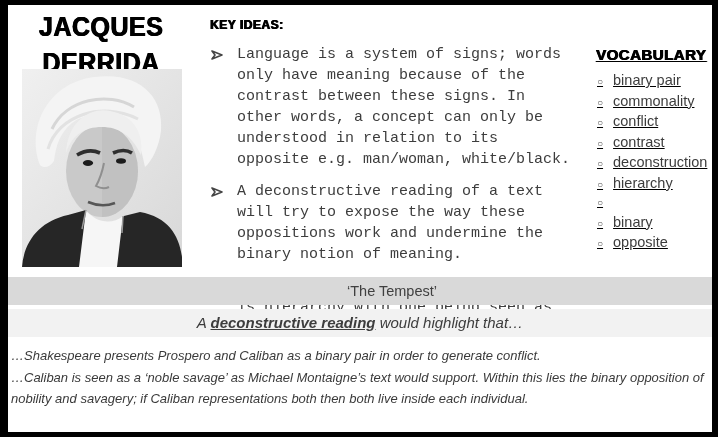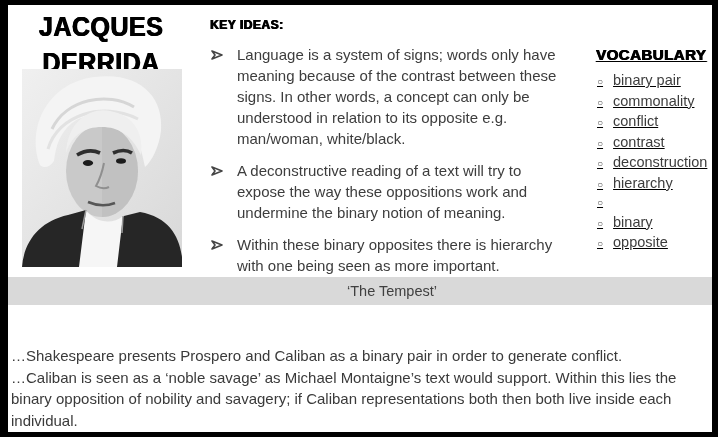--- a/index.html
+++ b/index.html
@@ -10,37 +10,37 @@
   }
   .display-font{font-weight:bold;color:#000;text-shadow:0.7px 0 currentColor,-0.3px 0 currentColor;letter-spacing:0.5px;}
 
   .left-col{position:absolute;left:10px;top:4px;width:166px;text-align:center;}
   .main-title{font-size:25px;line-height:33px;transform:scaleY(1.08);transform-origin:top;}
   .photo-wrap{position:absolute;left:14px;top:64px;width:160px;height:198px;}
 
   .key-ideas{position:absolute;left:202px;top:10px;width:362px;}
   .ki-heading{font-size:12px;line-height:20px;}
   .ki-list{list-style:none;margin:9px 0 0 0;padding:0;}
-  .ki-list li{position:relative;padding-left:27px;margin-bottom:11px;font-size:15px;line-height:21px;color:#3d3d3d;}
+  .ki-list li{position:relative;padding-left:27px;margin-bottom:11px;font-size:15px;line-height:21px;color:#3d3d3d;font-family:Liberation Mono, monospace;}
   .ki-list .arrow{position:absolute;left:1px;top:5px;line-height:0;}
 
   .vocab{position:absolute;left:588px;top:40px;width:132px;text-decoration:underline;}
   .vocab-heading{font-size:15px;line-height:19px;}
   .vocab-list{list-style:none;margin:7px 0 0 1px;padding:0;}
   .vocab-list li{display:flex;align-items:baseline;gap:10px;font-size:14.5px;line-height:18.5px;color:#3d3d3d;}
   .vocab-list .circ{font-size:10px;color:#4f4f4f;flex:0 0 auto;}
 
   .bar-tempest{position:absolute;left:0;top:272px;width:100%;height:28px;background:#d9d9d9;
     text-align:center;line-height:28px;font-size:14.5px;color:#404040;padding-left:32px;}
   .bar-prompt{position:absolute;left:0;top:304px;width:100%;height:28px;background:#f2f2f2;
     text-align:center;line-height:28px;font-style:italic;font-size:15px;color:#3d3d3d;}
   .bar-prompt .hl{font-weight:bold;text-decoration:underline;}
 
-  .analysis{position:absolute;left:3px;top:340px;width:700px;
-    font-size:15px;line-height:21.5px;color:#3a3a3a;}
+  .analysis{position:absolute;left:3px;top:340px;width:700px;font-style:italic;
+    font-size:13px;line-height:21.5px;color:#3a3a3a;}
   .analysis p{margin:0;}
 </style>
 </head>
 <body>
 
 <div class="sheet">
 
   <div class="left-col">
     <div class="display-font main-title">
       <div>JACQUES</div>
@@ -152,19 +152,22 @@
           <span class="circ">○</span>
           <span>opposite</span>
         </li>
     </ul>
   </div>
 
   <div class="bar-tempest">
     <span>‘The Tempest’</span>
   </div>
 
+  <div class="bar-prompt">
+    <span>A </span><span class="hl">deconstructive reading</span><span> would highlight that…</span>
+  </div>
 
   <div class="analysis">
     <p>…Shakespeare presents Prospero and Caliban as a binary pair in order to generate conflict.</p>
     <p>…Caliban is seen as a ‘noble savage’ as Michael Montaigne’s text would support. Within this lies the binary opposition of nobility and savagery; if Caliban representations both then both live inside each individual.</p>
   </div>
 
 </div>
 
 </body></html>

